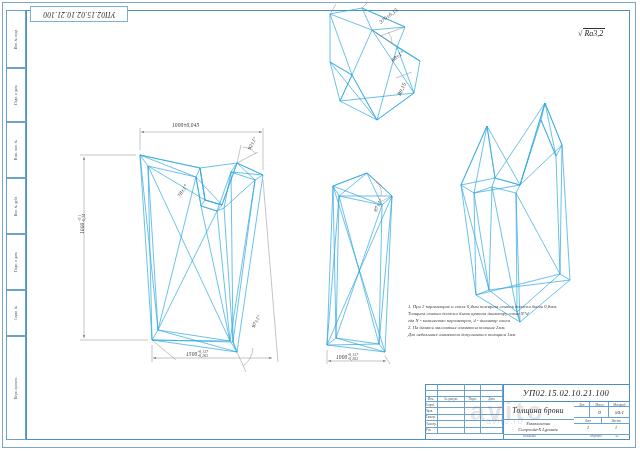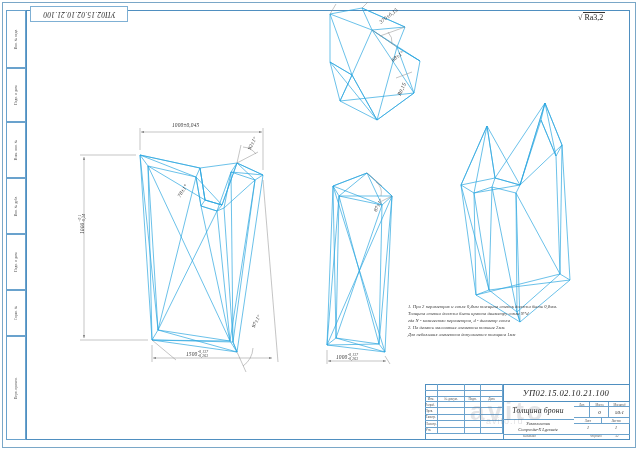--- a/index.html
+++ b/index.html
@@ -22,21 +22,21 @@
       display:flex;align-items:center;justify-content:center;}
 
   
   .rot-desig{position:absolute;left:30px;top:6px;width:98px;height:16px;
       border:1px solid #7fb0d4;box-sizing:border-box;background:#fff;
       display:flex;align-items:center;justify-content:center;}
   .rot-desig span{transform:rotate(180deg);font-size:7.2px;font-style:italic;
       letter-spacing:.35px;white-space:nowrap;color:#222;}
 
   
-  .rough{position:absolute;left:578px;top:12px;font-size:8px;
+  .rough{position:absolute;left:578px;top:28px;font-size:8px;font-style:italic;
       color:#222;white-space:nowrap;}
   .rough .tick{display:inline-block;margin-right:1px;}
   .rough .val{border-top:1px solid #333;padding:0 2px 0 1px;display:inline-block;}
 
   
   #geo{position:absolute;left:0;top:0;width:640px;height:452px;}
 
   
   .dim{position:absolute;font-size:5.4px;font-style:italic;color:#333;
       white-space:nowrap;letter-spacing:.15px;}

